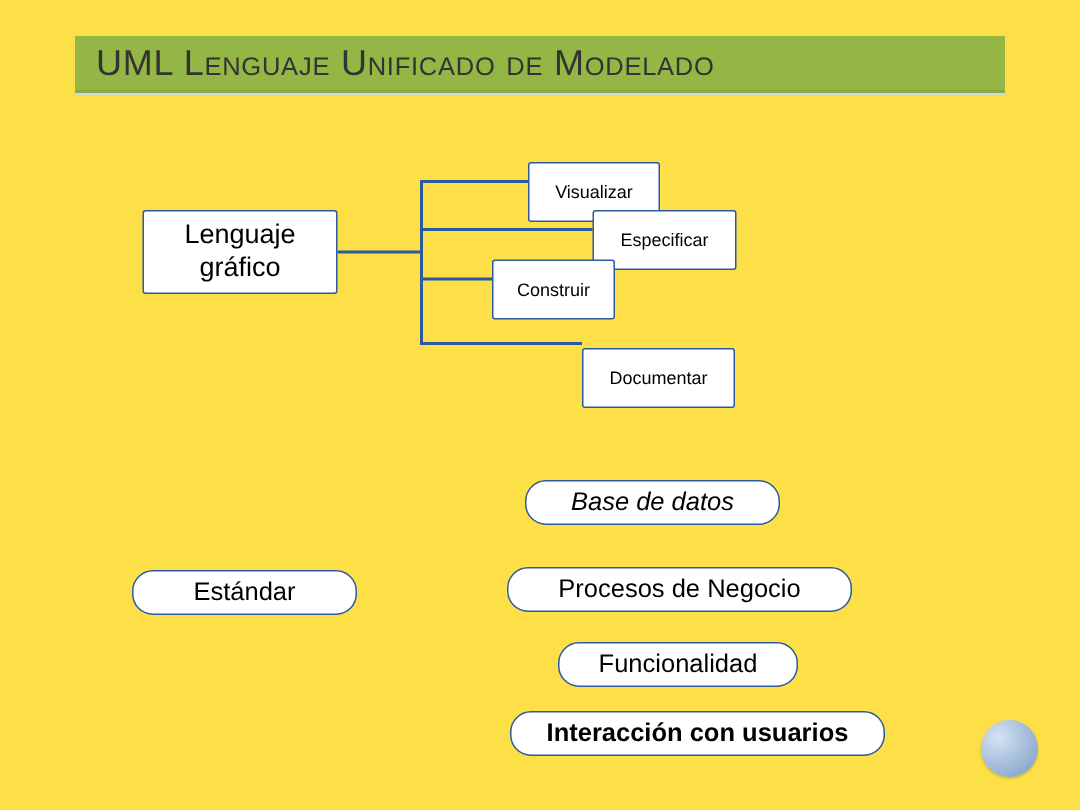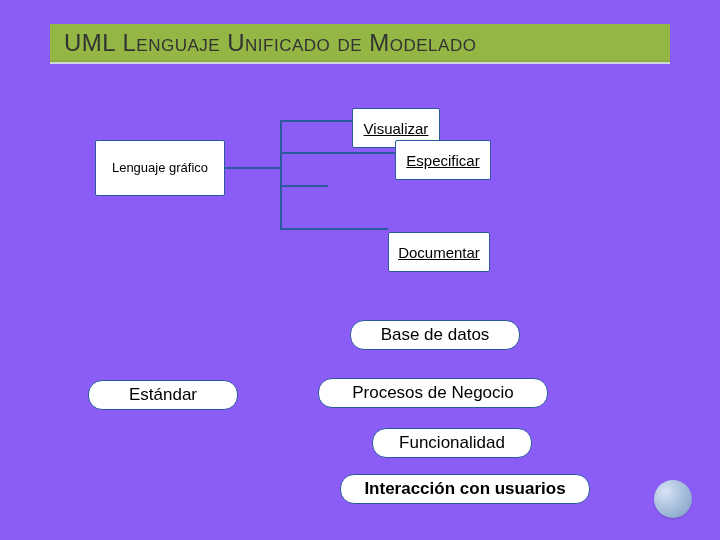--- a/index.html
+++ b/index.html
@@ -1,17 +1,17 @@
 <!DOCTYPE html>
 <html><head>
 <meta charset="utf-8">
 <style>
   * { box-sizing: border-box; margin: 0; padding: 0; }
   html, body { width: 720px; height: 540px; font-family: Arial, Helvetica, sans-serif; background: #fff; }
-  .stage { position: relative; width: 720px; height: 540px; background: #8b5cf6; }
+  .stage { position: relative; width: 720px; height: 540px; background: #fde047; }
   .title-bar {
     position: absolute;
     left: 50px; top: 24px;
     width: 620px; height: 38px;
     background: #93b645;
     display: flex; align-items: center;
     padding-left: 14px;
     color: #333;
     font-size: 24px;
     font-variant: small-caps;
@@ -22,22 +22,22 @@
     position: absolute;
     border: 1.5px solid #2b5aa0;
     background: #fff;
     display: flex; align-items: center; justify-content: center;
     text-align: center;
     font-size: 17px;
     color: #000;
     padding: 2px 6px;
     border-radius: 2px;
   }
-  .main-box { width: 130px; height: 56px; font-size: 13px; line-height: 1.2; }
-  .cap-box { height: 40px; font-size: 15px; text-decoration: underline; }
+  .main-box { width: 130px; height: 56px; font-size: 18px; line-height: 1.2; }
+  .cap-box { height: 40px; font-size: 12px; }
   .pill {
     position: absolute;
     border: 1.5px solid #2b5aa0;
     background: #fff;
     border-radius: 14px;
     display: flex; align-items: center; justify-content: center;
     font-size: 17px;
     color: #000;
     padding: 4px 16px;
     height: 30px;
@@ -90,32 +90,35 @@
   <div class="connector" style="left:280px; top:152px; width:115px; height:1.5px;"></div>
   <div class="connector" style="left:280px; top:185px; width:48px; height:1.5px;"></div>
   <div class="connector" style="left:280px; top:228px; width:108px; height:1.5px;"></div>
 
   <div class="box cap-box" style="left:352px; top:108px; width:88px;">
     <span>Visualizar</span>
   </div>
   <div class="box cap-box" style="left:395px; top:140px; width:96px;">
     <span>Especificar</span>
   </div>
+  <div class="box cap-box" style="left:328px; top:173px; width:82px;">
+    <span>Construir</span>
+  </div>
   <div class="box cap-box" style="left:388px; top:232px; width:102px;">
     <span>Documentar</span>
   </div>
 
   <div class="pill" style="left:88px; top:380px; width:150px;">
     <span>Estándar</span>
   </div>
 
-  <div class="pill" style="left:350px; top:320px; width:170px;">
+  <div class="pill" style="left:350px; top:320px; width:170px;font-style:italic;">
     <span>Base de datos</span>
   </div>
-  <div class="pill wide" style="left:318px; top:378px;">
+  <div class="pill wide" style="left:338px; top:378px;">
     <span>Procesos de Negocio</span>
   </div>
   <div class="pill" style="left:372px; top:428px; width:160px;justify-content:center;">
     <span>Funcionalidad</span>
   </div>
   <div class="pill" style="left:340px; top:474px; width:250px;font-weight:bold;">
     <span>Interacción con usuarios</span>
   </div>
 
   <div class="corner-circle"></div>

